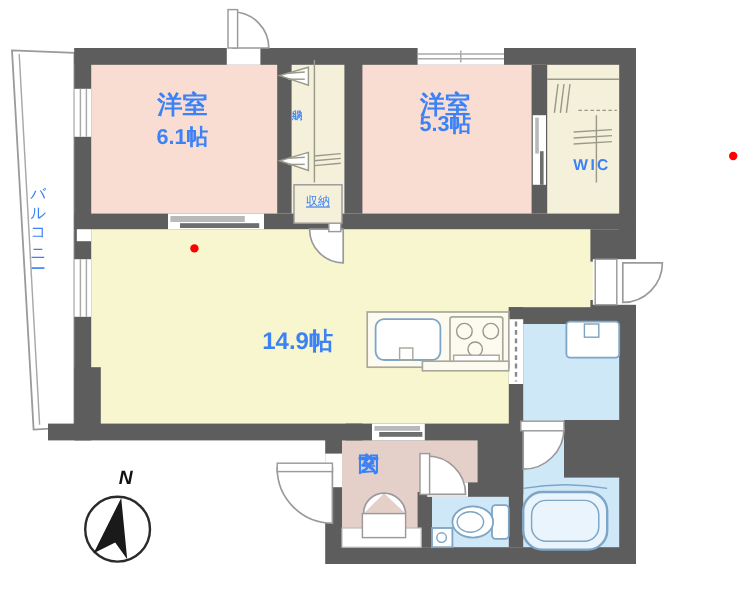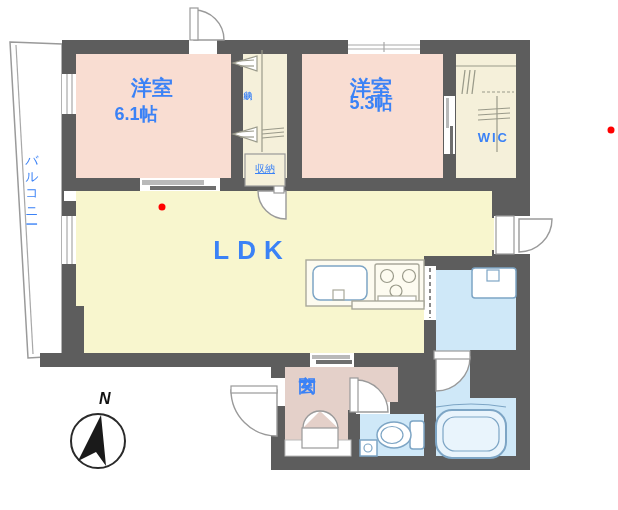--- a/index.html
+++ b/index.html
@@ -221,26 +221,26 @@
       <path d="M101,415 L78,461 L96,452 L106,466 Z" fill="#1a1a1a"></path>
     </g>
 
     <circle class="marker" cx="162" cy="207" r="3.5"></circle>
     <circle class="marker" cx="611" cy="130" r="3.5"></circle>
   </svg>
 
   <div class="lbl vtext" style="left:24px;top:146px;font-size:13px;letter-spacing:3px;">バルコニー</div>
 
   <div class="lbl center b" style="left:92px;top:76px;width:120px;font-size:21px;">洋室</div>
-  <div class="lbl center b" style="left:76px;top:105px;width:120px;font-size:18px;">6.1帖</div>
+  <div class="lbl center b" style="left:92px;top:105px;width:120px;font-size:18px;">6.1帖</div>
 
   <div class="lbl center b" style="left:311px;top:76px;width:120px;font-size:21px;">洋室</div>
   <div class="lbl center b" style="left:311px;top:94px;width:120px;font-size:18px;">5.3帖</div>
 
-  <div class="lbl center b" style="left:178px;top:236px;width:140px;font-size:26px;letter-spacing:8px;text-indent:8px;">LDK</div>
+  <div class="lbl center b" style="left:178px;top:274px;width:140px;font-size:20px;">14.9帖</div>
 
   <div class="lbl center b" style="left:449px;top:131px;width:60px;font-size:13px;letter-spacing:2px;text-align:right;">WIC</div>
 
   <div class="lbl vtext" style="left:242px;top:84px;font-size:9px;">収納</div>
   <div class="lbl center" style="left:245px;top:163px;width:40px;font-size:10px;text-decoration:underline;">収納</div>
 
   <div class="lbl vtext b" style="left:297px;top:363px;font-size:17px;letter-spacing:2px;">玄関</div>
 
   <div class="lbl b" style="left:99px;top:390px;font-size:16px;font-style:italic;color:#111;">N</div>
 </div>

